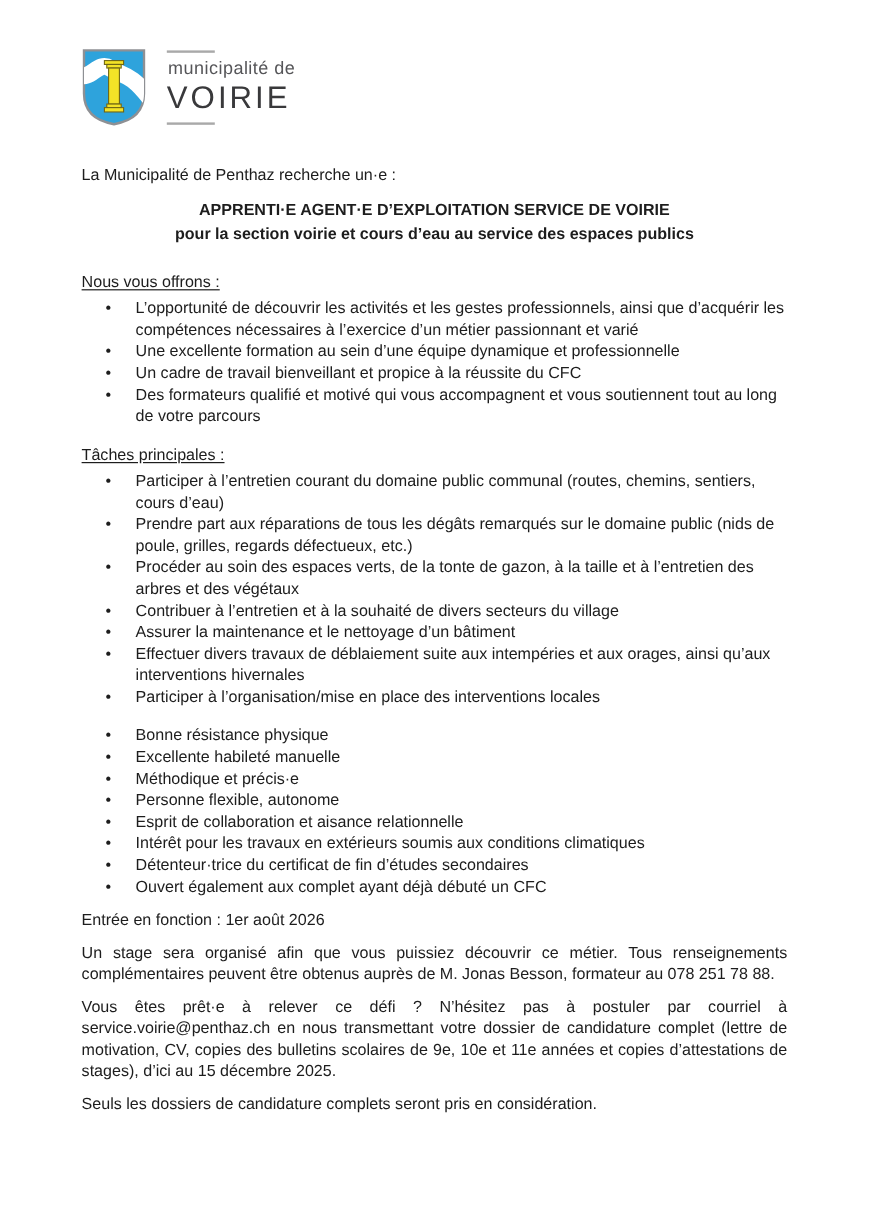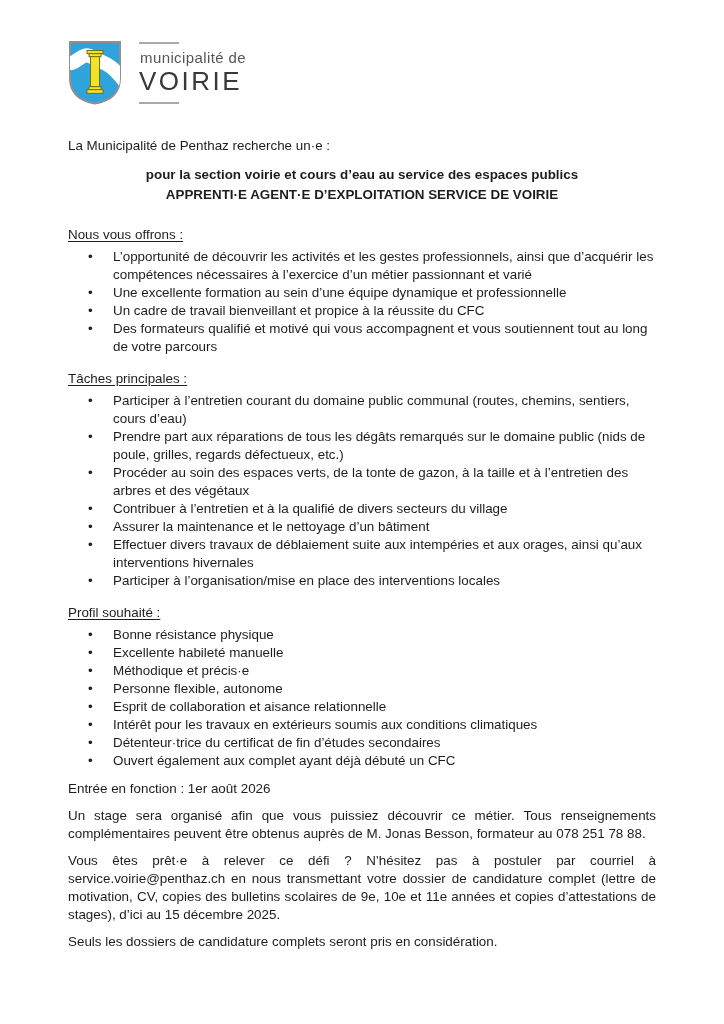--- a/index.html
+++ b/index.html
@@ -69,22 +69,22 @@
       <div class="rule"></div>
       <div class="org-small">municipalité de</div>
       <div class="org-large">VOIRIE</div>
       <div class="rule"></div>
     </div>
   </header>
 
   <p class="intro">La Municipalité de Penthaz recherche un·e :</p>
 
   <div class="title-block">
+    <div>APPRENTI·E AGENT·E D’EXPLOITATION SERVICE DE VOIRIE</div>
     <div>pour la section voirie et cours d’eau au service des espaces publics</div>
-    <div>APPRENTI·E AGENT·E D’EXPLOITATION SERVICE DE VOIRIE</div>
   </div>
 
   <section class="first">
     <p class="heading">Nous vous offrons :</p>
     <ul class="bullets">
         <li>
         <span class="bullet">•</span>
         <span class="li-text">L’opportunité de découvrir les activités et les gestes professionnels, ainsi que d’acquérir les compétences nécessaires à l’exercice d’un métier passionnant et varié</span>
       </li>
         <li>
@@ -112,39 +112,38 @@
         <li>
         <span class="bullet">•</span>
         <span class="li-text">Prendre part aux réparations de tous les dégâts remarqués sur le domaine public (nids de poule, grilles, regards défectueux, etc.)</span>
       </li>
         <li>
         <span class="bullet">•</span>
         <span class="li-text">Procéder au soin des espaces verts, de la tonte de gazon, à la taille et à l’entretien des arbres et des végétaux</span>
       </li>
         <li>
         <span class="bullet">•</span>
-        <span class="li-text">Contribuer à l’entretien et à la qualifié de divers secteurs du village</span>
+        <span class="li-text">Contribuer à l’entretien et à la souhaité de divers secteurs du village</span>
       </li>
         <li>
         <span class="bullet">•</span>
         <span class="li-text">Assurer la maintenance et le nettoyage d’un bâtiment</span>
       </li>
         <li>
         <span class="bullet">•</span>
         <span class="li-text">Effectuer divers travaux de déblaiement suite aux intempéries et aux orages, ainsi qu’aux interventions hivernales</span>
       </li>
         <li>
         <span class="bullet">•</span>
         <span class="li-text">Participer à l’organisation/mise en place des interventions locales</span>
       </li>
       </ul>
   </section>
 
   <section>
-    <p class="heading">Profil souhaité :</p>
     <ul class="bullets">
         <li>
         <span class="bullet">•</span>
         <span class="li-text">Bonne résistance physique</span>
       </li>
         <li>
         <span class="bullet">•</span>
         <span class="li-text">Excellente habileté manuelle</span>
       </li>
         <li>

